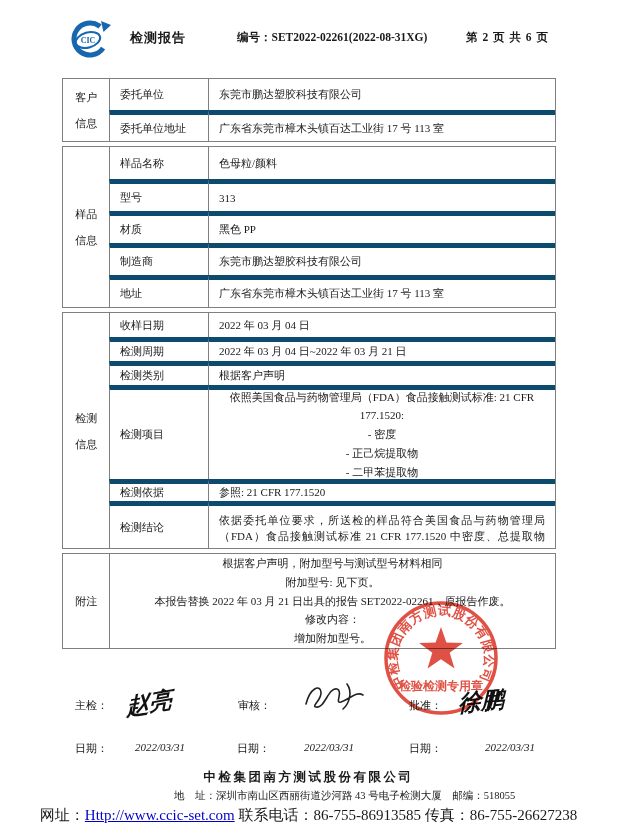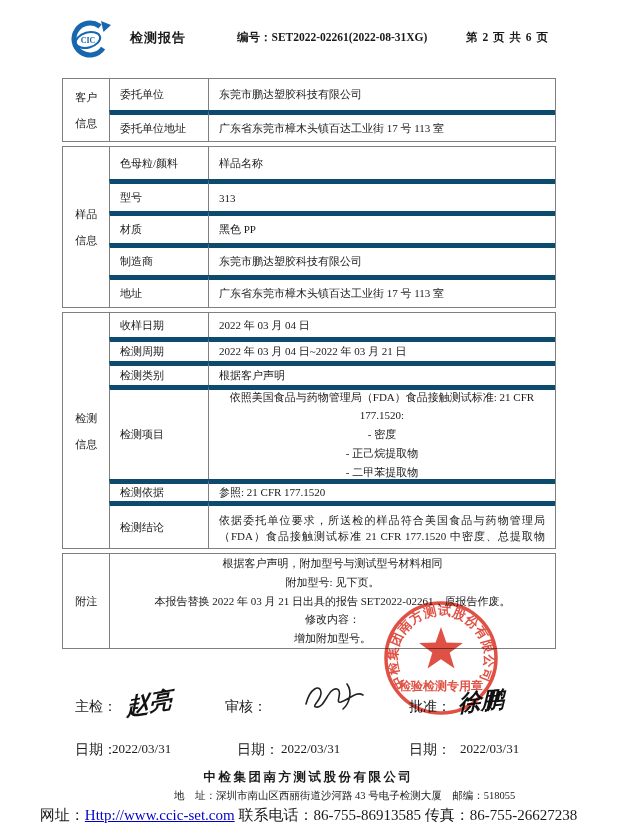--- a/index.html
+++ b/index.html
@@ -28,26 +28,26 @@
     box-sizing:border-box;overflow:hidden;
   }
   .cell.noL{border-left:none;}
   .cell.noT{border-top:none;}
   .sec{justify-content:center;text-align:right;padding:0 4px;}
   .sec span{display:inline-block;width:2.05em;line-height:26px;}
   .multi{flex-direction:column;align-items:center;justify-content:center;padding:5px 10px;}
   .multi .ln{line-height:18.8px;white-space:nowrap;}
   .just{display:block;padding:6px 10px;line-height:16.3px;text-align:justify;}
   
-  .abs{position:absolute;font-size:14px;white-space:nowrap;}
+  .abs{position:absolute;font-size:11px;white-space:nowrap;}
   .sig-name{
     position:absolute;font-size:23px;font-style:italic;font-weight:bold;
     font-family:"DejaVu Sans",sans-serif;color:#111;white-space:nowrap;
   }
-  .date-val{position:absolute;font-size:13px;text-align:left;}
+  .date-val{position:absolute;font-size:11px;text-align:center;font-style:italic;}
   
   .stamp{position:absolute;left:366px;top:584px;width:150px;height:150px;
          mix-blend-mode:multiply;opacity:.88;z-index:5;}
   .over-stamp{z-index:6;mix-blend-mode:multiply;}
   
   .foot{position:absolute;left:0;width:617px;text-align:center;}
   .foot-co{top:769px;font-size:12.5px;font-weight:bold;letter-spacing:2.5px;}
   .foot-ad{top:789px;font-size:10.5px;padding-left:36px;}
   .foot-web{top:806px;font-size:15px;}
   .foot-web a{color:#0000cc;text-decoration:underline;}
@@ -76,22 +76,22 @@
     <div class="cell noT">委托单位</div>
     <div class="cell noT">东莞市鹏达塑胶科技有限公司</div>
     <div class="cell">委托单位地址</div>
     <div class="cell">广东省东莞市樟木头镇百达工业街 17 号 113 室</div>
   </div>
 
   <div class="tbl" style="top:146px;grid-template-rows:repeat(5,32px);">
     <div class="cell sec noL noT" style="grid-row:span 5;">
         <span>样品信息</span>
       </div>
+    <div class="cell noT">样品名称</div>
     <div class="cell noT">色母粒/颜料</div>
-    <div class="cell noT">样品名称</div>
     <div class="cell">型号</div>
     <div class="cell">313</div>
     <div class="cell">材质</div>
     <div class="cell">黑色 PP</div>
     <div class="cell">制造商</div>
     <div class="cell">东莞市鹏达塑胶科技有限公司</div>
     <div class="cell">地址</div>
     <div class="cell">广东省东莞市樟木头镇百达工业街 17 号 113 室</div>
   </div>
 
@@ -140,21 +140,21 @@
     <path fill="#dc392b" d="M75 43 L80.4 58.6 L96.9 58.9 L83.7 68.8 L88.5 84.6 L75 75.2 L61.5 84.6 L66.3 68.8 L53.1 58.9 L69.6 58.6 Z"></path>
     <text font-size="13" fill="#dc392b" font-weight="bold" letter-spacing="0.5">
       <textPath href="#ringArc" startOffset="2">中检集团南方测试股份有限公司</textPath>
     </text>
     <text x="75" y="106" text-anchor="middle" font-size="12" font-weight="bold" fill="#dc392b">检验检测专用章</text>
   </svg>
 
   <div class="abs" style="left:75px;top:698px;">主检：</div>
   <div class="sig-name" style="left:126px;top:688px;transform:rotate(-10deg) skewX(-8deg);">赵亮</div>
 
-  <div class="abs" style="left:225px;top:698px;">审核：</div>
+  <div class="abs" style="left:238px;top:698px;">审核：</div>
   <svg style="position:absolute;left:298px;top:678px;" width="72" height="40" viewBox="0 0 72 40">
     <path d="M8 26 C12 10 22 6 23 14 C24 22 13 28 18 29 C27 31 30 9 39 11 C46 13 36 26 43 24 C52 21 58 13 65 17 M49 6 C55 14 51 26 45 31" fill="none" stroke="#222222" stroke-width="1.6" stroke-linecap="round"></path>
   </svg>
 
   <div class="abs" style="left:409px;top:698px;">批准：</div>
   <div class="sig-name over-stamp" style="left:458px;top:686px;transform:rotate(-6deg) skewX(-6deg);">徐鹏</div>
 
   <div class="abs" style="left:75px;top:741px;">日期：</div>
   <div class="date-val" style="left:112px;top:741px;width:96px;">2022/03/31</div>
   <div class="abs" style="left:237px;top:741px;">日期：</div>

